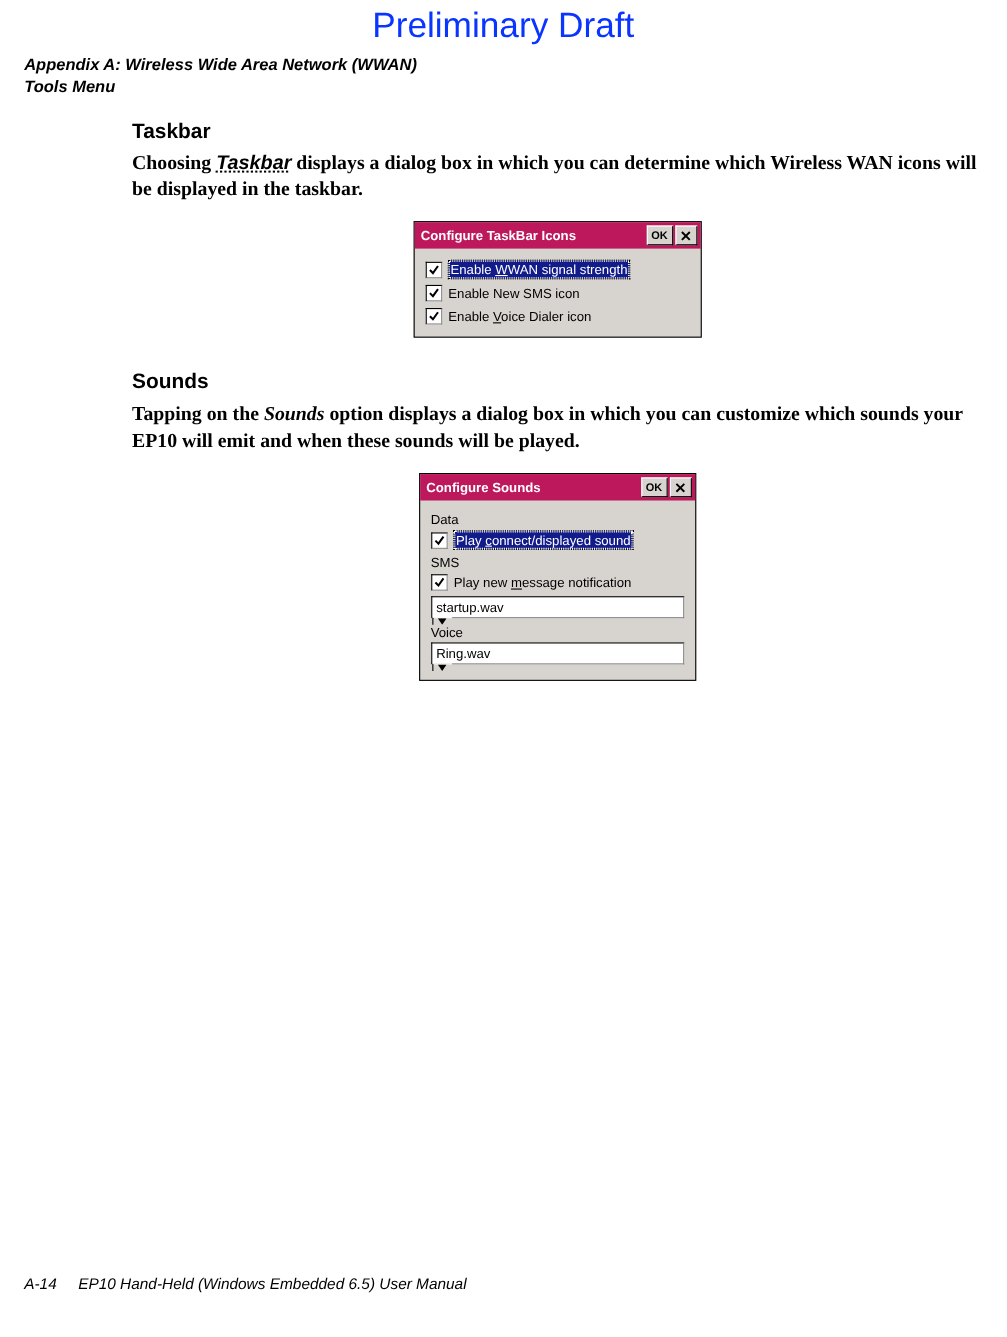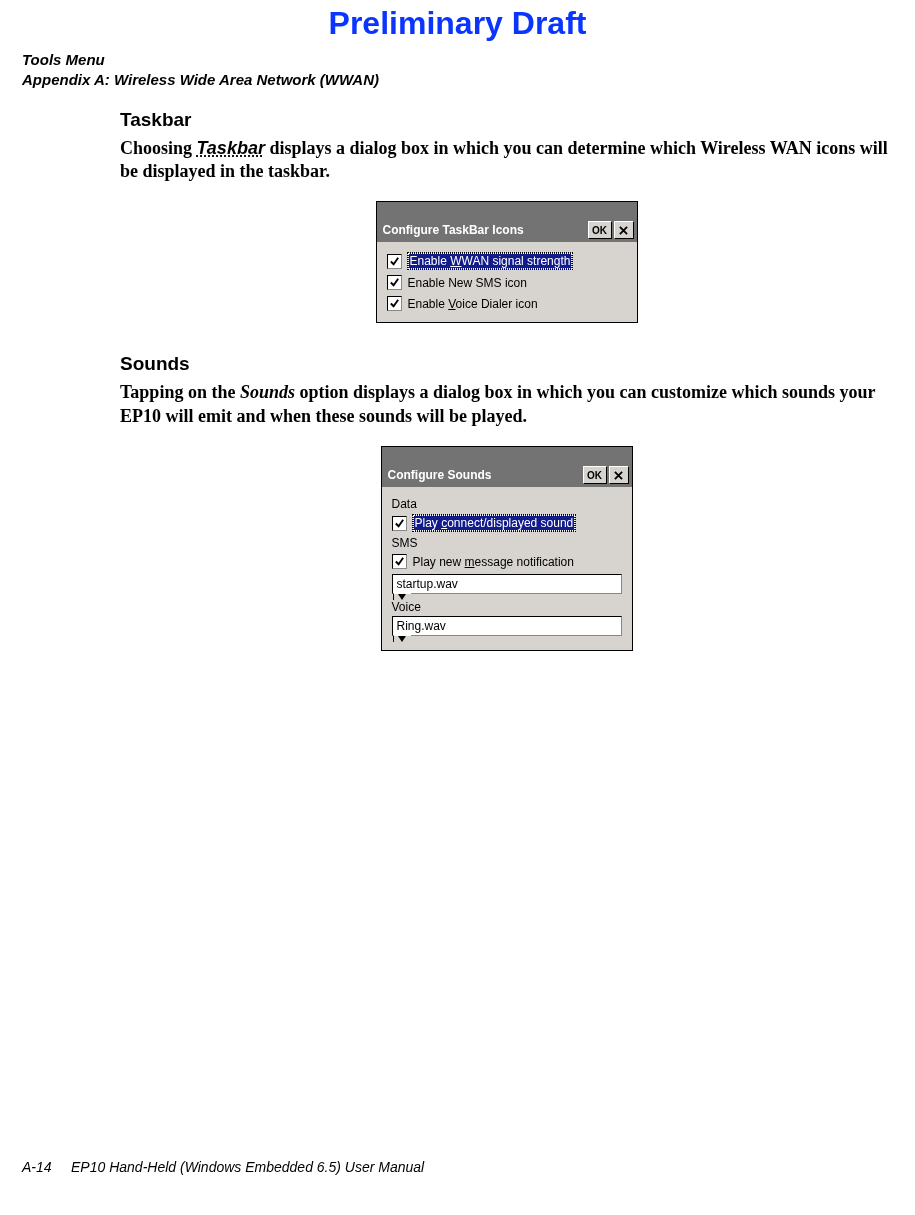--- a/index.html
+++ b/index.html
@@ -10,21 +10,21 @@
     font-family: "Times New Roman", Times, serif;
     color: #000;
     position: relative;
   }
   .watermark {
     text-align: center;
     font-family: Arial, Helvetica, sans-serif;
     font-size: 32px;
     color: #0a35ff;
     padding-top: 5px;
-    font-weight: 700;
+    font-weight: 400;
   }
   .appendix-header {
     font-family: "Trebuchet MS", Verdana, sans-serif;
     font-style: italic;
     font-weight: bold;
     font-size: 15px;
     color: #000;
     padding: 8px 0 0 22px;
     line-height: 1.35;
   }
@@ -57,24 +57,24 @@
   .dialog {
     display: inline-block;
     text-align: left;
     border: 1px solid #000;
     background: #d7d3ce;
     font-family: Tahoma, Arial, sans-serif;
     font-size: 12px;
     color: #000;
   }
   .titlebar {
-    background: #737373;
+    background: #be185d;
     color: #fff;
     font-weight: bold;
-    padding: 19px 3px 3px 6px;
+    padding: 3px 3px 3px 6px;
     display: flex;
     align-items: center;
   }
   .titlebar .title-text { flex: 1; font-size: 12px; }
   .title-btn {
     width: 20px;
     height: 18px;
     background: #d7d3ce;
     border: 1px solid #000;
     border-top-color: #fff;
@@ -157,22 +157,22 @@
     font-size: 14px;
   }
   .u { text-decoration: underline; }
 </style>
 </head>
 <body>
 
 <div class="watermark">Preliminary Draft</div>
 
 <div class="appendix-header">
+  <div>Appendix A: Wireless Wide Area Network (WWAN)</div>
   <div>Tools Menu</div>
-  <div>Appendix A: Wireless Wide Area Network (WWAN)</div>
 </div>
 
 <div class="content">
 
   <div class="section-heading">Taskbar</div>
   <p class="body-text">
     <span>Choosing </span><span class="ui-term">Taskbar</span><span> displays a dialog box in which you can determine which Wireless WAN icons will be displayed in the taskbar.</span>
   </p>
 
   <div class="figure-wrap">

